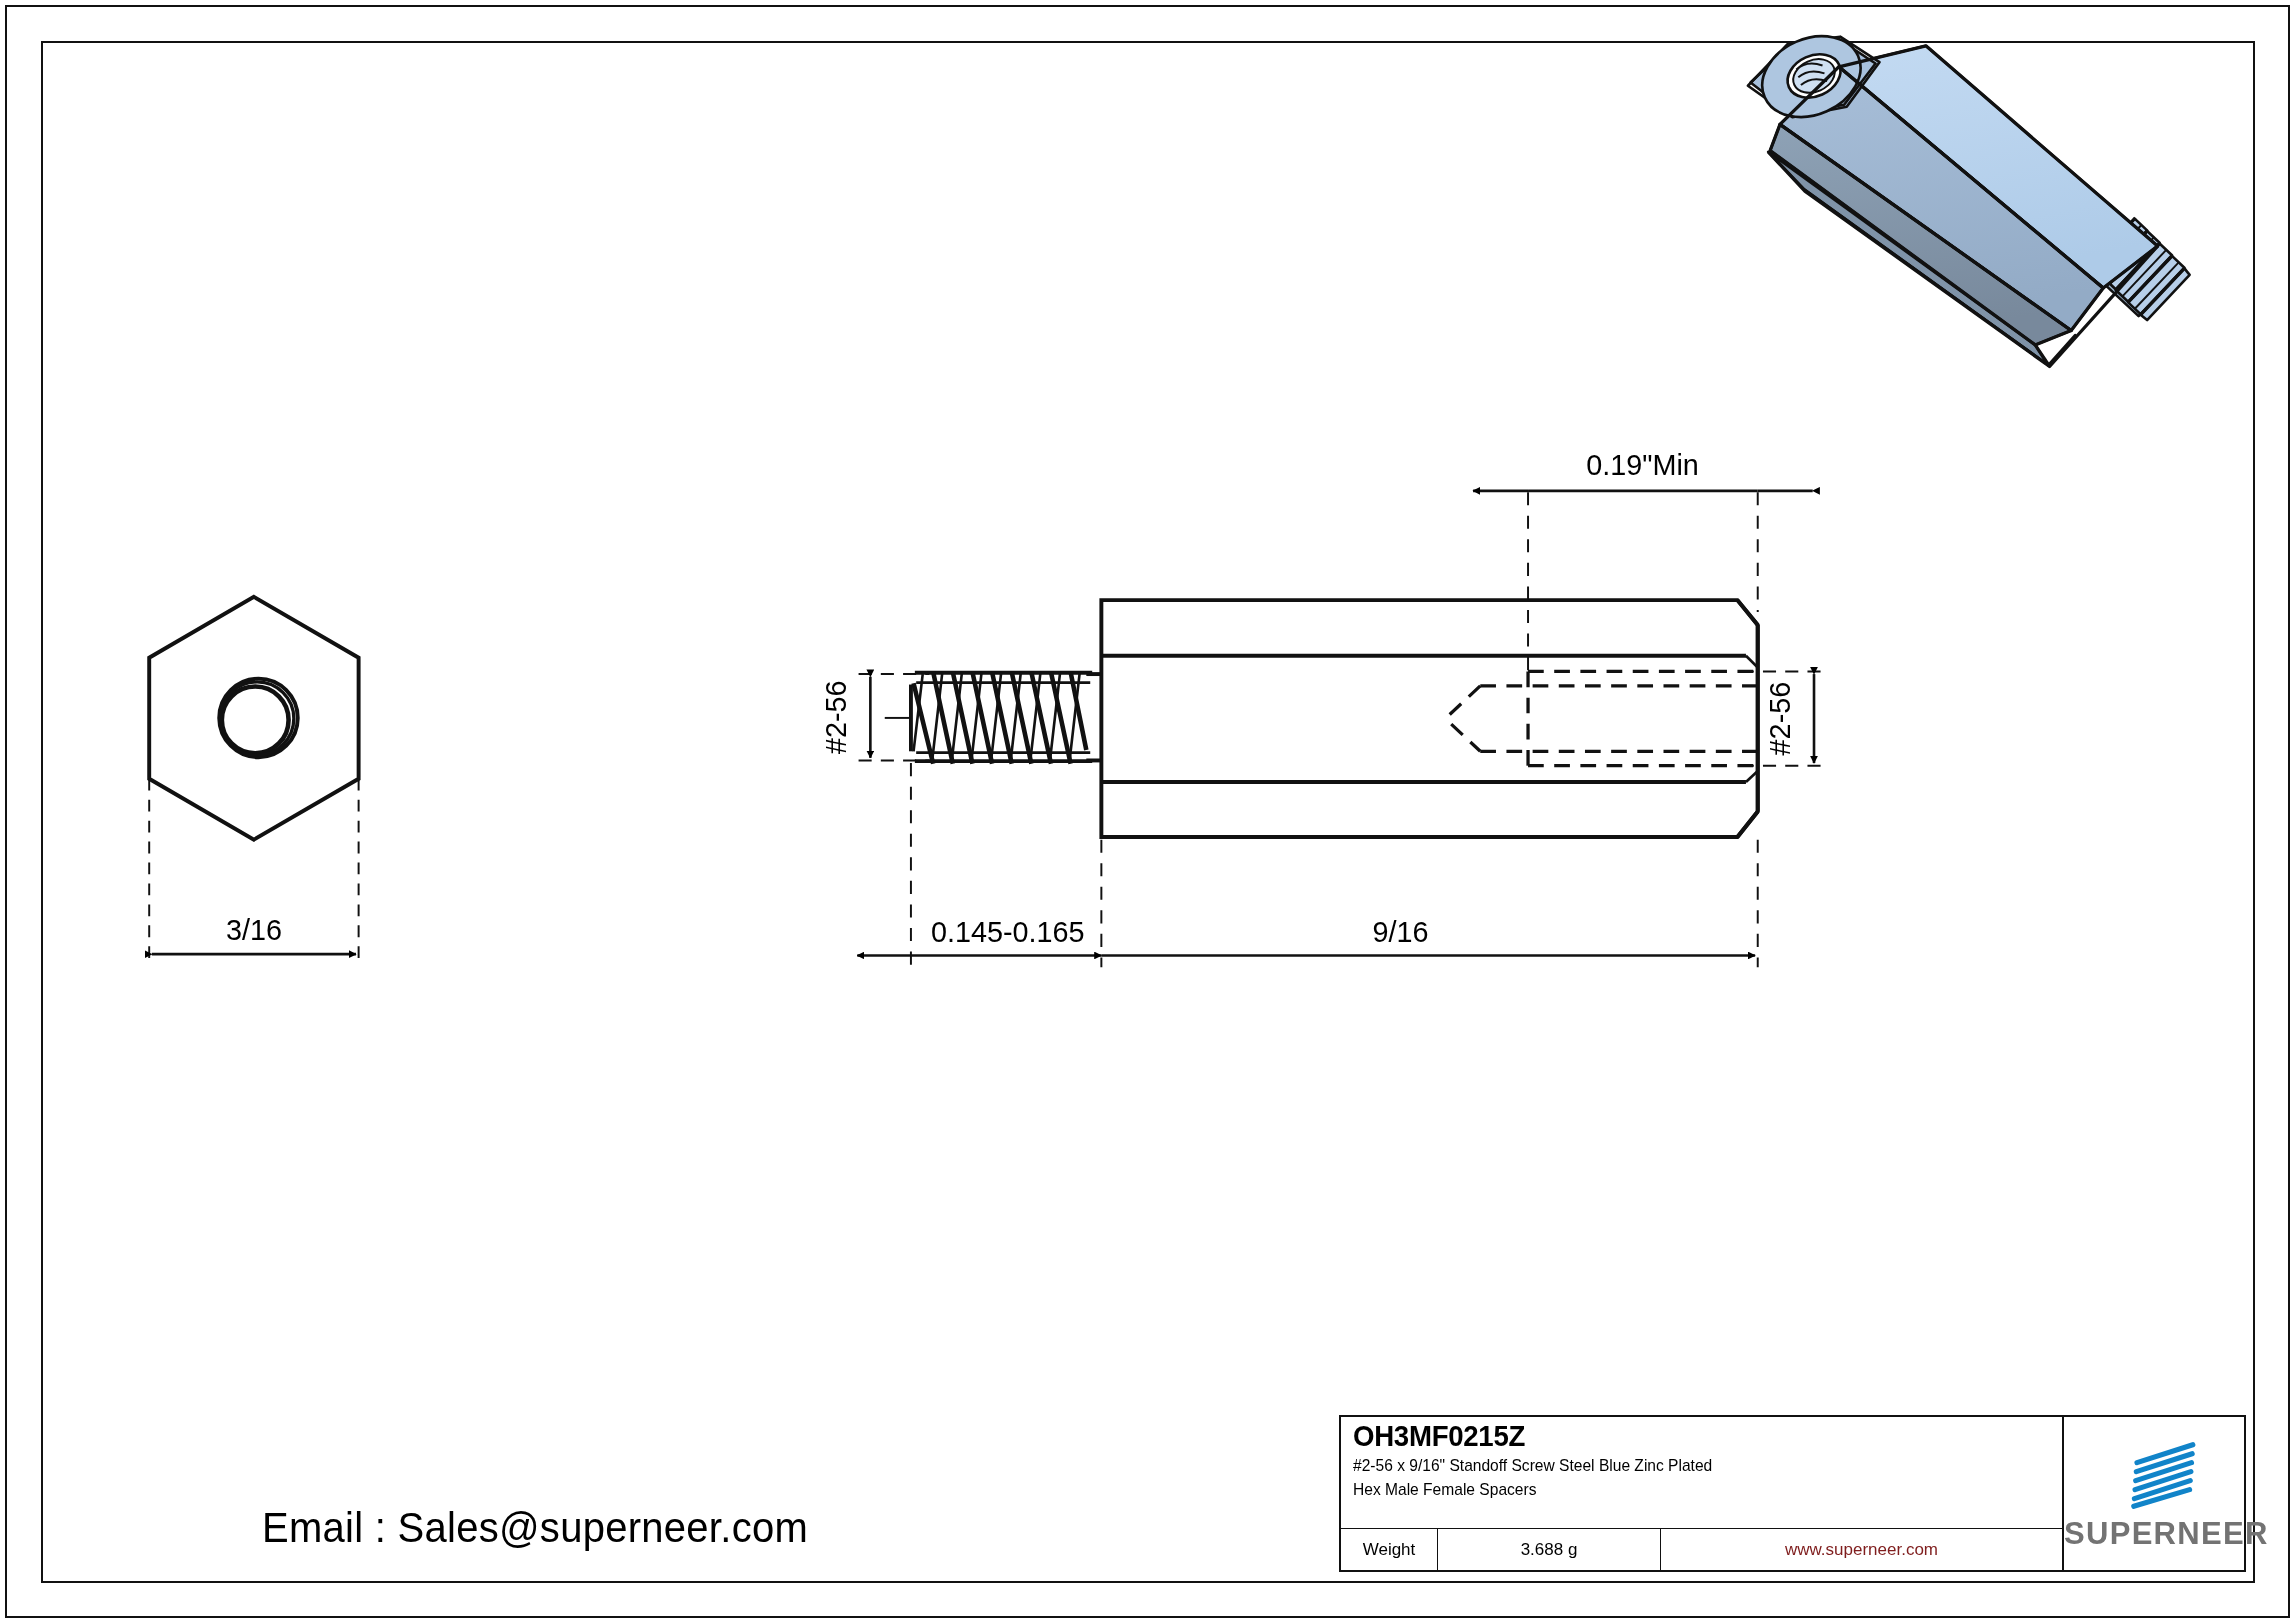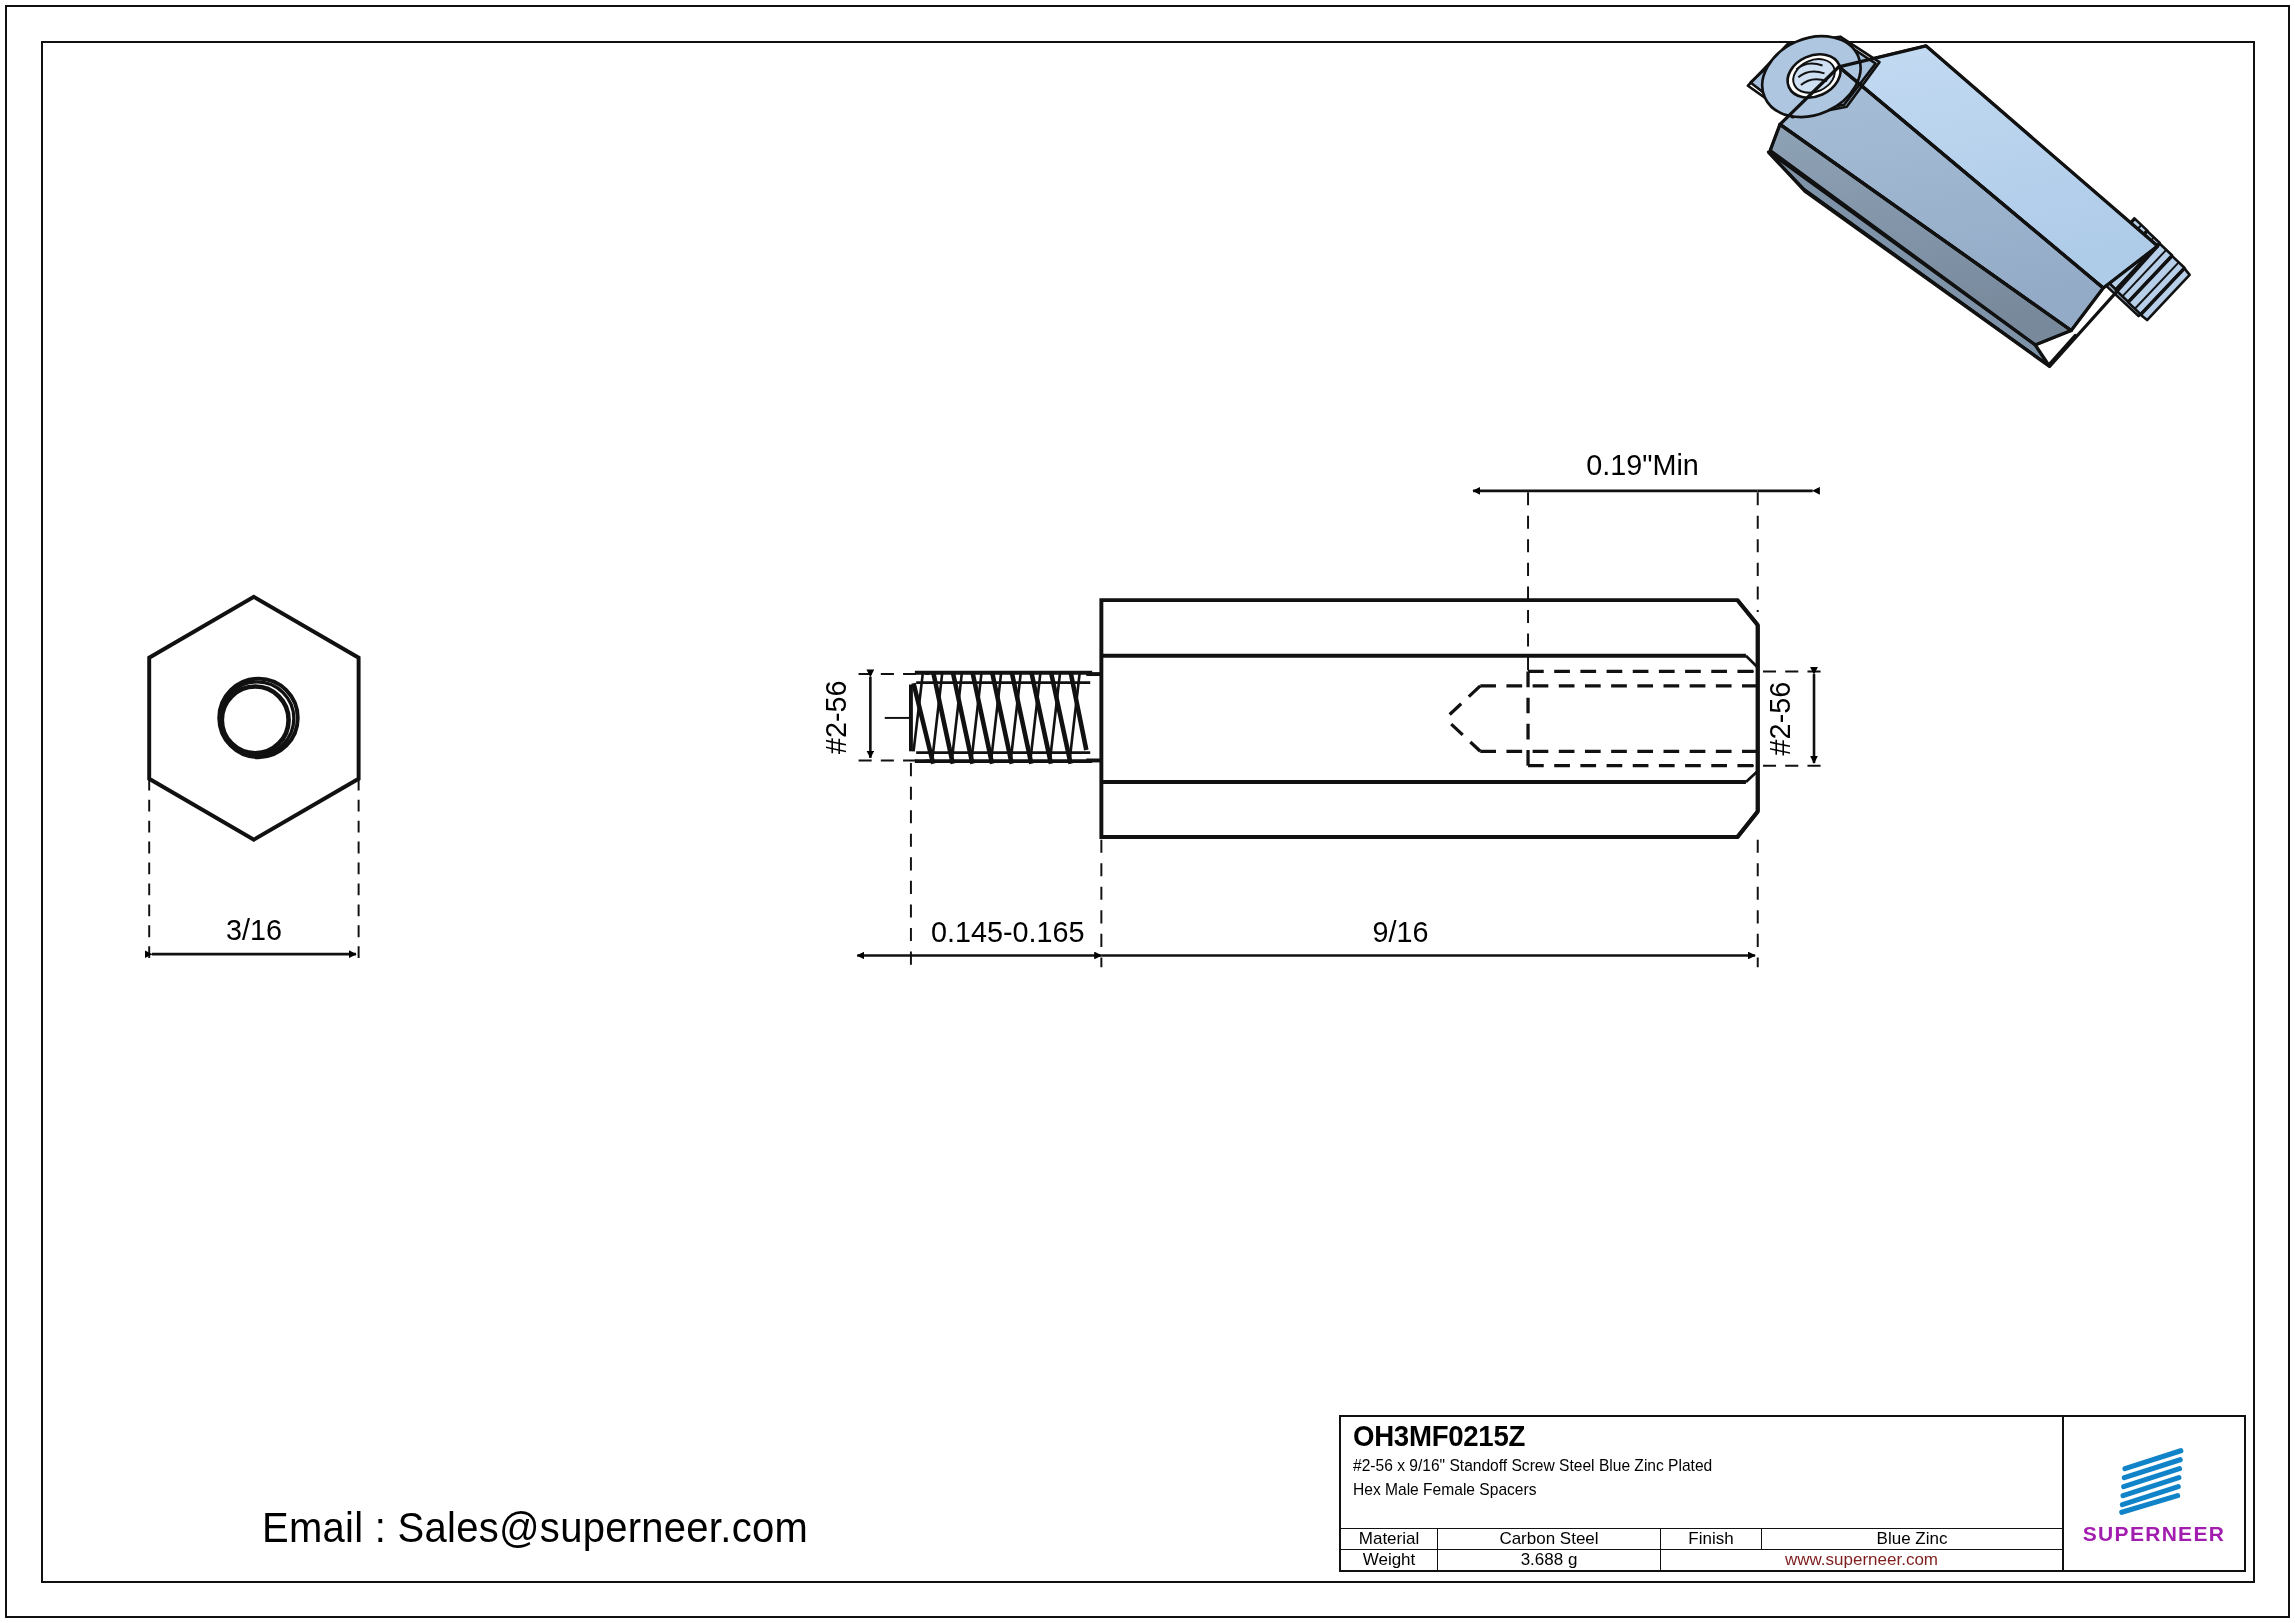--- a/index.html
+++ b/index.html
@@ -63,21 +63,21 @@
   }
   .tb-cell:last-child{border-right:none;}
   .c-lbl{flex:0 0 97px;}
   .c-val{flex:0 0 223px;}
   .c-lbl2{flex:0 0 101px;}
   .c-val2{flex:1;}
   .c-web{flex:1;color:#7f1d1d;}
   .tb-logo{flex:1;display:flex;flex-direction:column;align-items:center;justify-content:center;padding-top:3.9px;}
   .logo-mark{width:77px;height:73px;}
   .logo-word{
-    color:#a21caf;font-size:21px;font-weight:bold;letter-spacing:1.3px;
+    color:#737373;font-size:31px;font-weight:bold;letter-spacing:1.3px;
     margin-top:3.9px;font-family:"Liberation Sans",sans-serif;
   }
 </style>
 </head>
 <body>
 
 <div class="sheet">
 
   <div class="frame-outer"></div>
   <div class="frame-inner"></div>
@@ -269,26 +269,20 @@
 
     <div class="tb-left">
       <div class="tb-head">
         <div class="tb-part">OH3MF0215Z</div>
         <div class="tb-desc">#2-56 x 9/16" Standoff Screw Steel Blue Zinc Plated</div>
         <div class="tb-desc">Hex Male Female Spacers</div>
       </div>
 
       <div class="tb-rows">
         <div class="tb-row">
-          <div class="tb-cell c-lbl">Material</div>
-          <div class="tb-cell c-val">Carbon Steel</div>
-          <div class="tb-cell c-lbl2">Finish</div>
-          <div class="tb-cell c-val2">Blue Zinc</div>
-        </div>
-        <div class="tb-row">
           <div class="tb-cell c-lbl">Weight</div>
           <div class="tb-cell c-val">3.688 g</div>
           <div class="tb-cell c-web">www.superneer.com</div>
         </div>
       </div>
     </div>
 
     <div class="tb-logo">
       <svg class="logo-mark" viewBox="0 0 120 112">
         <g stroke="#1184c9" stroke-width="8" stroke-linecap="round">

